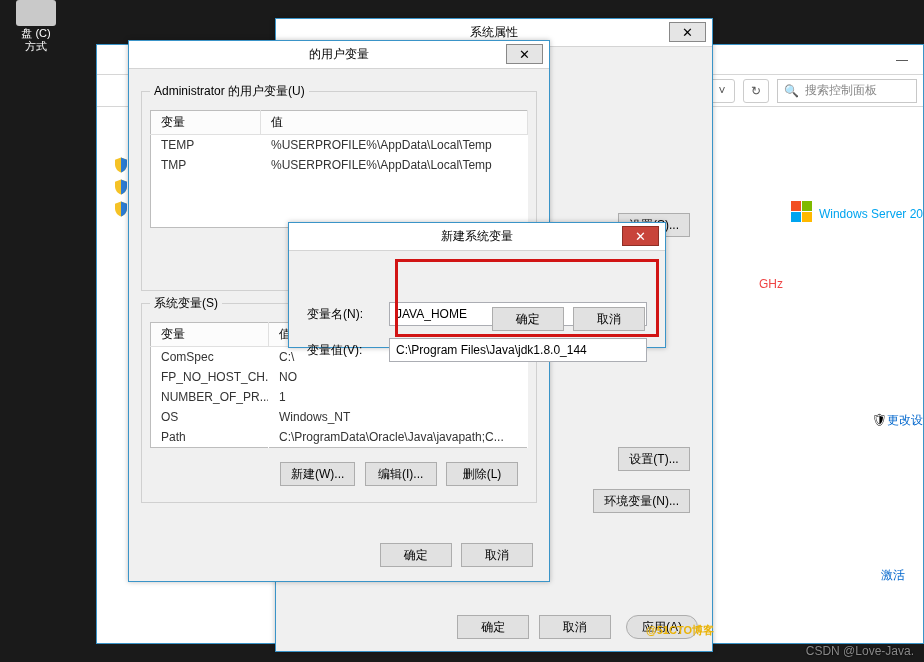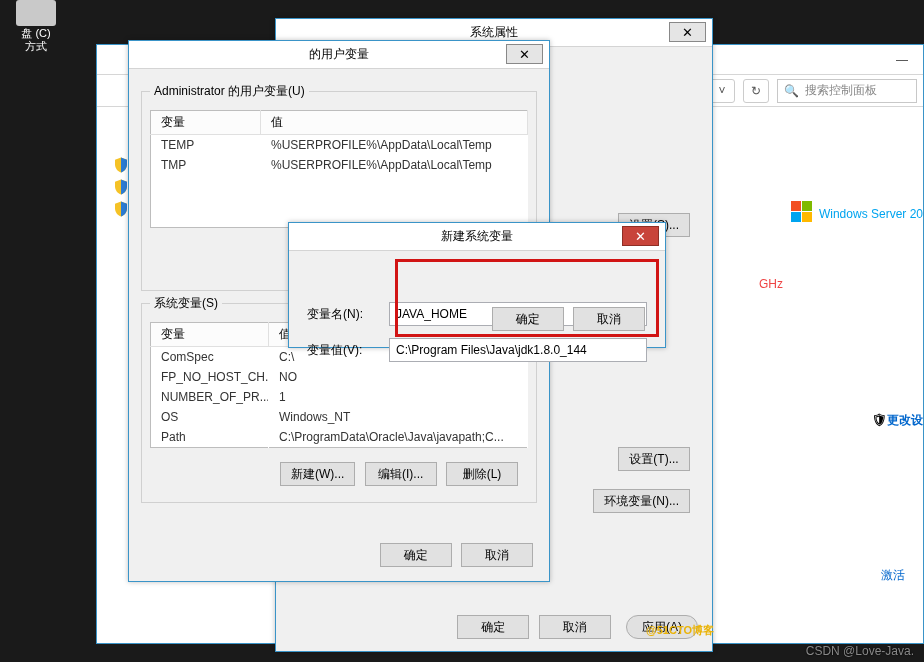--- a/index.html
+++ b/index.html
@@ -75,21 +75,21 @@
     </div>
   </div>
   <div style="padding:20px;position:relative;height:530px;background:#fff;">
     <div style="position:absolute;right:0;top:90px;" class="logo">
       <span class="sq">
         <span style="background:#f25022"></span><span style="background:#7fba00"></span>
         <span style="background:#00a4ef"></span><span style="background:#ffb900"></span>
       </span><span>Windows Server 20</span>
     </div>
     <div style="position:absolute;right:140px;top:170px;color:#ef4444;">GHz</div>
-    <div style="position:absolute;right:0;top:305px;font-weight:bold;">
+    <div style="position:absolute;right:0;top:305px;">
       <span>🛡</span><span class="link">更改设</span>
     </div>
     <div style="position:absolute;right:18px;top:460px;" class="link">激活</div>
   </div>
 </div>
 
 <div class="shield" style="top:156px;"><svg viewBox="0 0 24 24">
       <path fill="#f5c226" d="M12 2l8 3v6c0 5-3.4 9.7-8 11-4.6-1.3-8-6-8-11V5l8-3z"></path>
       <path fill="#2b7cd3" d="M12 2v20c4.6-1.3 8-6 8-11V5l-8-3z"></path>
     </svg></div>

